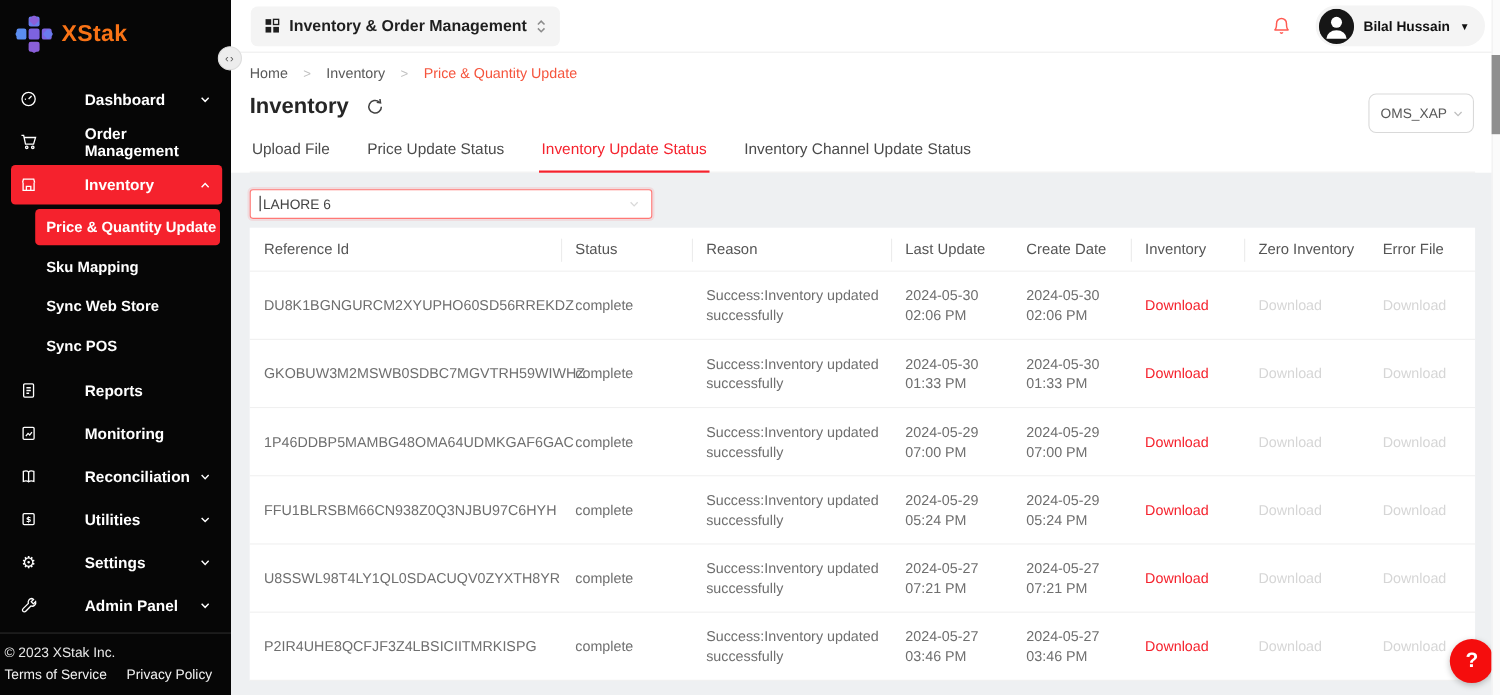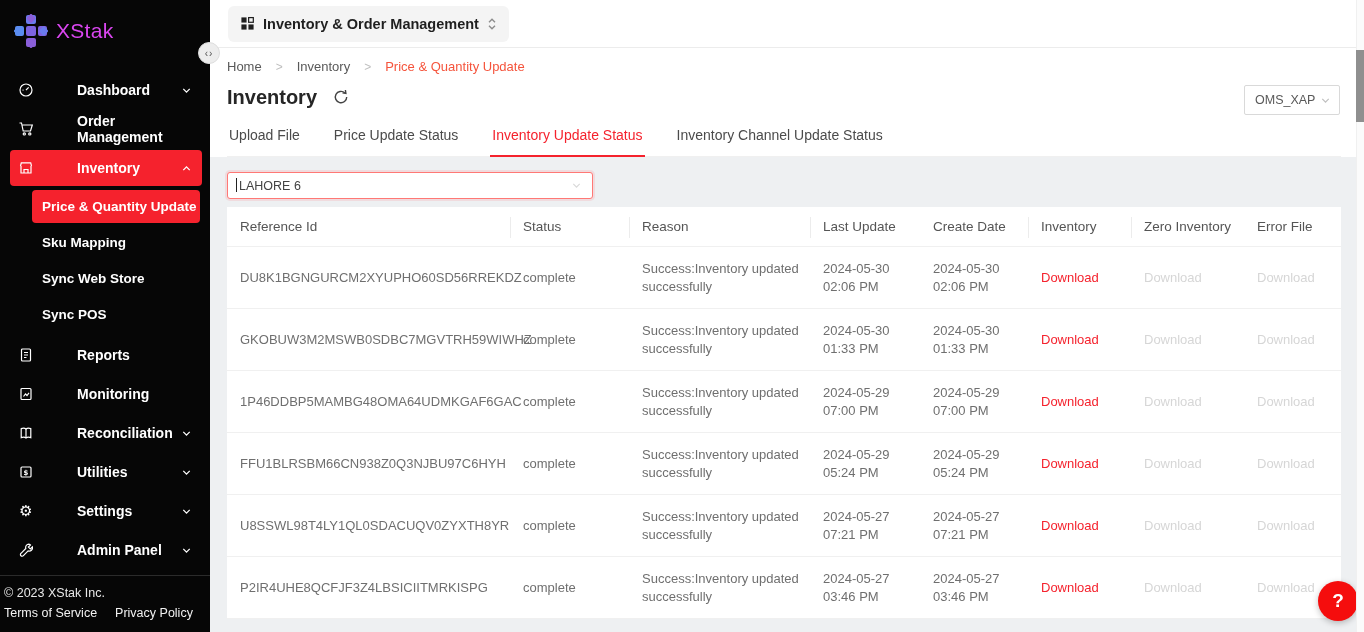--- a/index.html
+++ b/index.html
@@ -2,21 +2,21 @@
 <html><head>
 <meta charset="utf-8">
 <style>
   * { margin:0; padding:0; box-sizing:border-box; }
   html,body { width:1364px; height:632px; overflow:hidden; }
   body { font-family:"Liberation Sans", sans-serif; background:#eef0f2; position:relative; color:#262626; }
 
   
   .sidebar { position:absolute; left:0; top:0; width:210px; height:632px; background:#060606; z-index:3; }
   .brand { display:flex; align-items:center; gap:8px; padding:9px 0 0 14px; height:52px; cursor:pointer; }
-  .brand-name { color:#d946ef; font-size:21px; font-weight:400; letter-spacing:.3px; }
+  .brand-name { color:#f97316; font-size:21px; font-weight:700; letter-spacing:.3px; }
   nav { margin-top:20px; }
   .nav-item { display:flex; align-items:center; height:36px; margin:0 8px 3px 10px; padding:0 10px 0 8px; color:#fff; font-size:14px; font-weight:600; border-radius:4px; cursor:pointer; }
   .nav-item .nav-icon { width:16px; height:16px; margin-right:14px; display:inline-flex; align-items:center; justify-content:center; }
   .nav-item .nav-label { flex:1;margin-left:29px; }
   .nav-item.active { background:#f5222d; }
   .nav-chevron { display:inline-flex; }
   .submenu { margin:4px 0 6px 0; }
   .sub-item { display:flex; align-items:center; height:33px; margin:0 10px 3px 32px; padding-left:10px; color:#fff; font-size:13.5px; font-weight:600; border-radius:4px; cursor:pointer; }
   .sub-item.active { background:#f5222d; }
   .side-footer { position:absolute; bottom:0; left:0; right:0; border-top:1px solid #2b2b2b; padding:10px 14px 12px 4px; }
@@ -40,21 +40,21 @@
 
   
   .page-head { background:#fff; position:relative; padding:11px 23px 0 17px; }
   .breadcrumb { font-size:13px; color:#595959; display:flex; gap:14px; align-items:center; }
   .breadcrumb .bc-link { cursor:pointer; }
   .breadcrumb .bc-sep { color:#bfbfbf; font-size:12px; }
   .breadcrumb .bc-current { color:#f5543c; }
   .title-row { display:flex; align-items:center; gap:16px; margin-top:9px; height:28px; }
   .page-title { font-size:20px; font-weight:700; color:#262626; }
   .refresh-btn { background:none; border:none; display:flex; cursor:pointer; }
-  .env-select { position:absolute; right:24px; top:37px; width:96px; height:30px; border:1px solid #d9d9d9; border-radius:2px; background:#fff; display:flex; align-items:center; justify-content:space-between; padding:0 8px 0 10px; font-size:12.5px; color:#595959; cursor:pointer; }
+  .env-select { position:absolute; right:24px; top:37px; width:96px; height:36px; border:1px solid #d9d9d9; border-radius:7px; background:#fff; display:flex; align-items:center; justify-content:space-between; padding:0 8px 0 10px; font-size:12.5px; color:#595959; cursor:pointer; }
   .tabs { display:flex; gap:30px; margin-top:12px; border-bottom:1px solid #f0f0f0; }
   .tab { font-size:14px; color:#4b4b4b; padding:4px 2px 13px 2px; cursor:pointer; position:relative; }
   .tab.active { color:#f5222d; }
   .tab.active::after { content:""; position:absolute; left:0; right:0; bottom:-1px; height:2px; background:#f5222d; }
 
   
   .page-body { background:#eef0f2; padding:15px 23px 0 17px; height:473px; }
   .store-select { width:366px; height:27px; background:#fff; border:1px solid #ff7875; box-shadow:0 0 0 2px rgba(255,77,79,.12); border-radius:3px; display:flex; align-items:center; justify-content:space-between; padding:0 10px 0 8px; font-size:12.5px; color:#434343; cursor:pointer; }
   .text-caret { display:inline-block; width:1px; height:14px; background:#222; margin-right:2px; vertical-align:-2px; }
 
@@ -261,20 +261,41 @@
       </span>
       <span>Inventory &amp; Order Management</span>
       <span style="display:inline-flex">
         <svg width="10" height="14" viewBox="0 0 10 14" fill="none" stroke="#8c8c8c" stroke-width="1.4">
             <path d="M2 5.2 5 2.2 8 5.2"></path>
             <path d="M2 8.8 5 11.8 8 8.8"></path>
           </svg>
       </span>
     </button>
 
+    <div class="top-right">
+      <button class="bell-btn">
+        <span style="display:inline-flex">
+          <svg width="18" height="19" viewBox="0 0 24 24" fill="none" stroke="#ff5a52" stroke-width="1.8">
+              <path d="M18 9a6 6 0 1 0-12 0c0 7-2.5 8-2.5 8h17S18 16 18 9z"></path>
+              <path d="M10.3 20a2 2 0 0 0 3.4 0"></path>
+            </svg>
+        </span>
+      </button>
+      <button class="user-pill">
+        <span style="display:inline-flex">
+          <svg width="32" height="32" viewBox="0 0 32 32">
+              <circle cx="16" cy="16" r="16" fill="#161616"></circle>
+              <circle cx="16" cy="12.3" r="5" fill="#fff"></circle>
+              <path d="M6.8 27.2a9.2 7.6 0 0 1 18.4 0z" fill="#fff"></path>
+            </svg>
+        </span>
+        <span class="user-name">Bilal Hussain</span>
+        <span class="caret-down">▼</span>
+      </button>
+    </div>
   </header>
 
   <div class="page-head">
     <div class="breadcrumb">
       <span class="bc-link">Home</span>
       <span class="bc-sep">&gt;</span>
       <span class="bc-link">Inventory</span>
       <span class="bc-sep">&gt;</span>
       <span class="bc-current">Price &amp; Quantity Update</span>
     </div>

